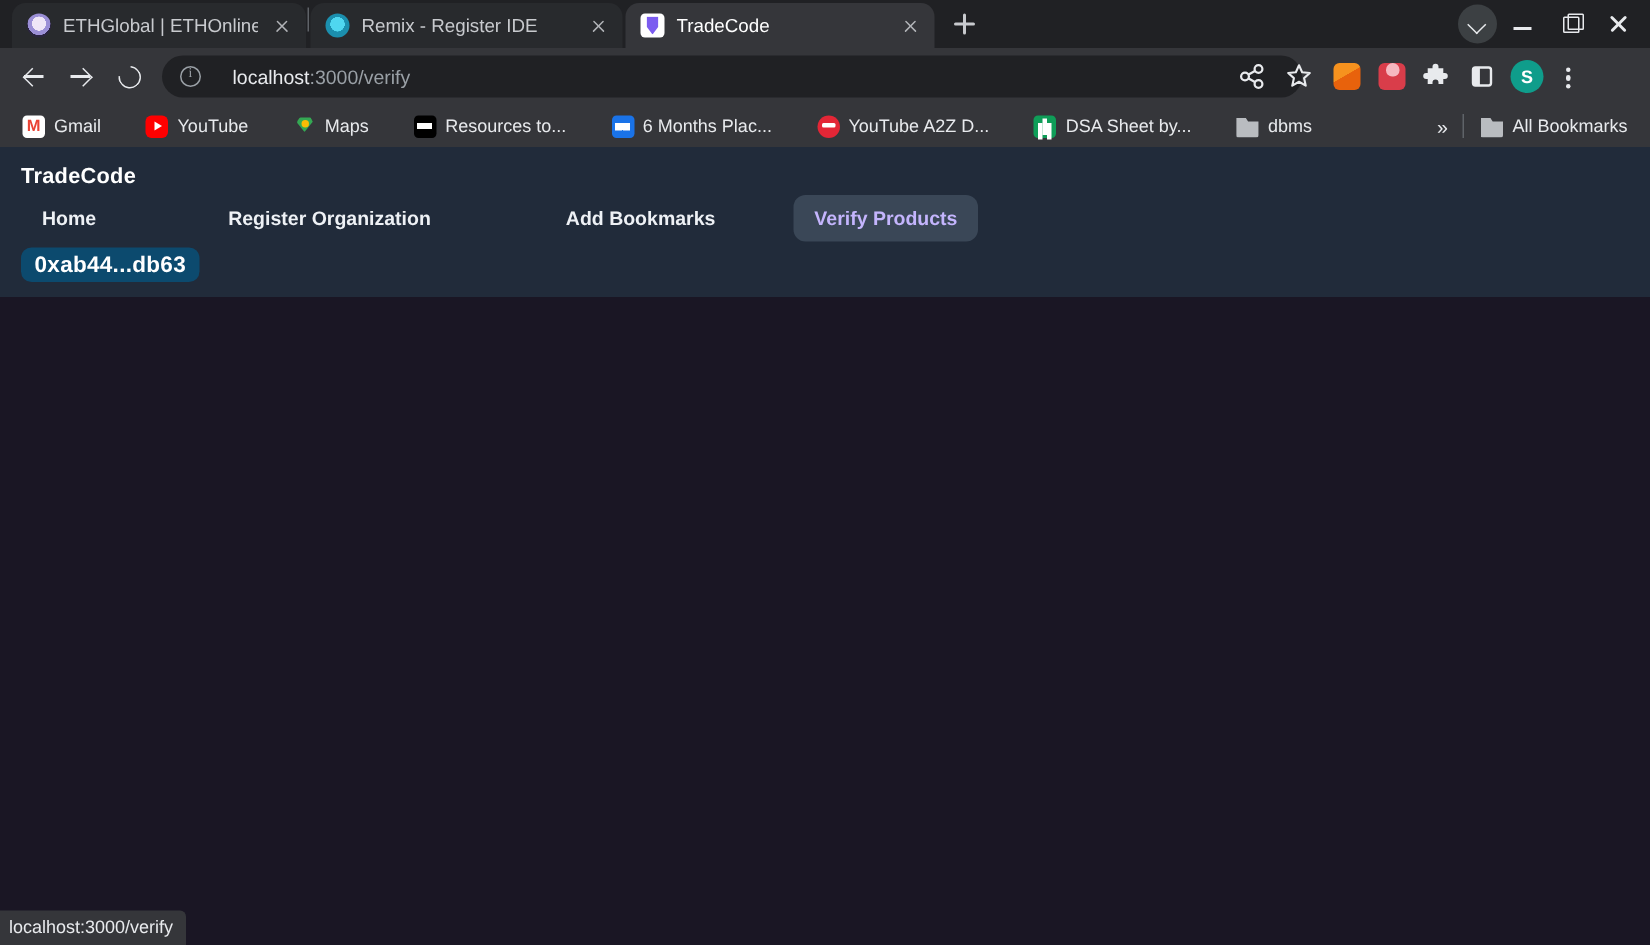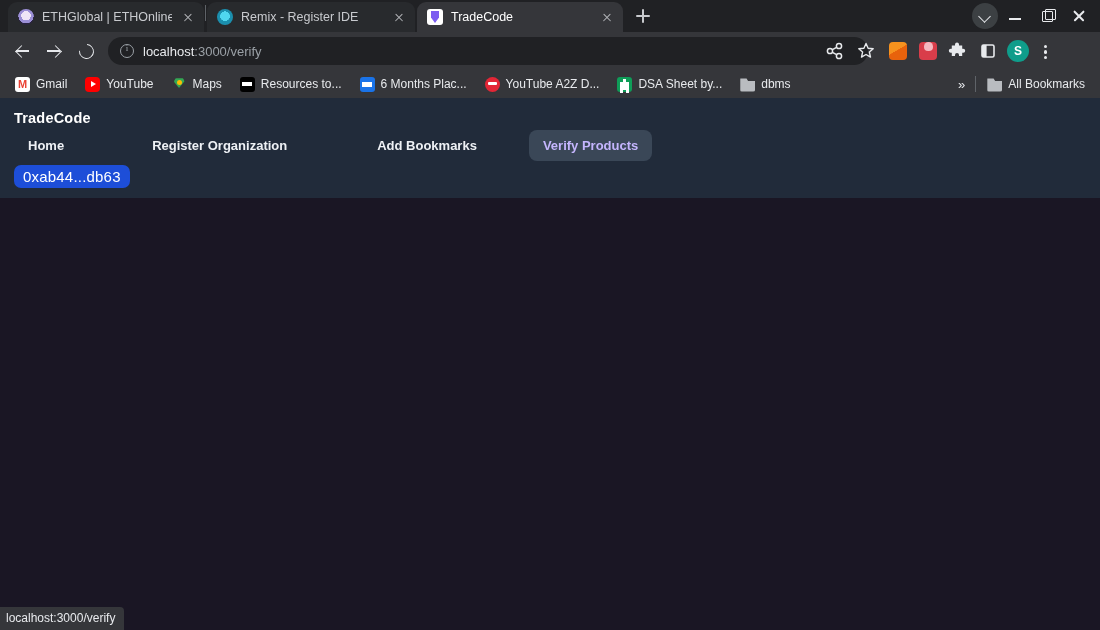--- a/index.html
+++ b/index.html
@@ -131,21 +131,21 @@
   .info-icon {
     width: 14px; height: 14px; border: 1.4px solid #9aa0a6; border-radius: 50%;
     flex: 0 0 14px; position: relative;
   }
   .info-icon::after {
     content: "i"; position: absolute; left: 0; right: 0; top: -2.5px;
     text-align: center; font-size: 9px; color: #9aa0a6;
     font-family: "Liberation Serif", serif;
   }
   .url { font-size: 13px; color: #9aa0a6; white-space: nowrap; }
-  .url .host { color: #e8eaed; }
+  .url .host { color: #e8eaed; margin-left: 12px; }
 
   .tb-right { display: flex; align-items: center; gap: 2px; }
   .tbi { width: 28px; height: 28px; position: relative; flex: 0 0 28px; }
 
   .ext {
     width: 18px; height: 18px; border-radius: 4px; margin: 5px;
   }
   .ext-fox { background: linear-gradient(150deg,#f6921e 0 45%, #e8620c 46% 100%); }
   .ext-pink { background: #d93d4a; }
   .ext-pink::after {
@@ -163,21 +163,21 @@
     position: absolute; left: 10px; width: 3.2px; height: 3.2px;
     background: #e8eaed; border-radius: 50%;
   }
   .kebab i:nth-child(1) { top: 8px; }
   .kebab i:nth-child(2) { top: 13.4px; }
   .kebab i:nth-child(3) { top: 18.8px; }
 
   
   .bookmarks {
     height: 28px; background: #35363a; display: flex; align-items: center;
-    padding: 0 8px; gap: 4px; position: relative;
+    padding: 0 8px; gap: 16px; position: relative;
   }
   .bm {
     display: flex; align-items: center; gap: 6px; padding: 3px 7px;
     border-radius: 4px; font-size: 12px; color: #e8eaed; white-space: nowrap;
   }
   .bmico { width: 15px; height: 15px; flex: 0 0 15px; border-radius: 3px;
            position: relative; }
   .ico-gmail { background: #ffffff; }
   .ico-gmail::after {
     content: "M"; position: absolute; inset: 0; text-align: center;
@@ -246,22 +246,22 @@
     color: #eef1f5; font-size: 13px; font-weight: bold;
     padding: 8px 14px; border-radius: 8px; white-space: nowrap;
   }
   .nav-item.active { background: #3a4757; color: #c4b5fd; }
   .nav-item.sp-home { margin-right: 60px; }
   .nav-item.sp-reg  { margin-right: 62px; }
   .nav-item.sp-mint { margin-right: 52px; }
   .nav-item.sp-add  { margin-right: 38px; }
   .wallet-row { padding: 4px 0 0 14px; }
   .wallet-badge {
-    display: inline-block; background: #1d4ed8; color: #ffffff;
-    font-size: 15px; font-weight: normal; padding: 3px 9px;
+    display: inline-block; background: #0c4a6e; color: #ffffff;
+    font-size: 15px; font-weight: bold; padding: 3px 9px;
     border-radius: 7px; letter-spacing: .2px;
   }
 
   
   .statusbar {
     position: absolute; left: 0; bottom: 0; background: #35363a;
     color: #e8eaed; font-size: 12px; padding: 4px 9px 5px 6px;
     border-top-right-radius: 4px;
   }
 </style>

